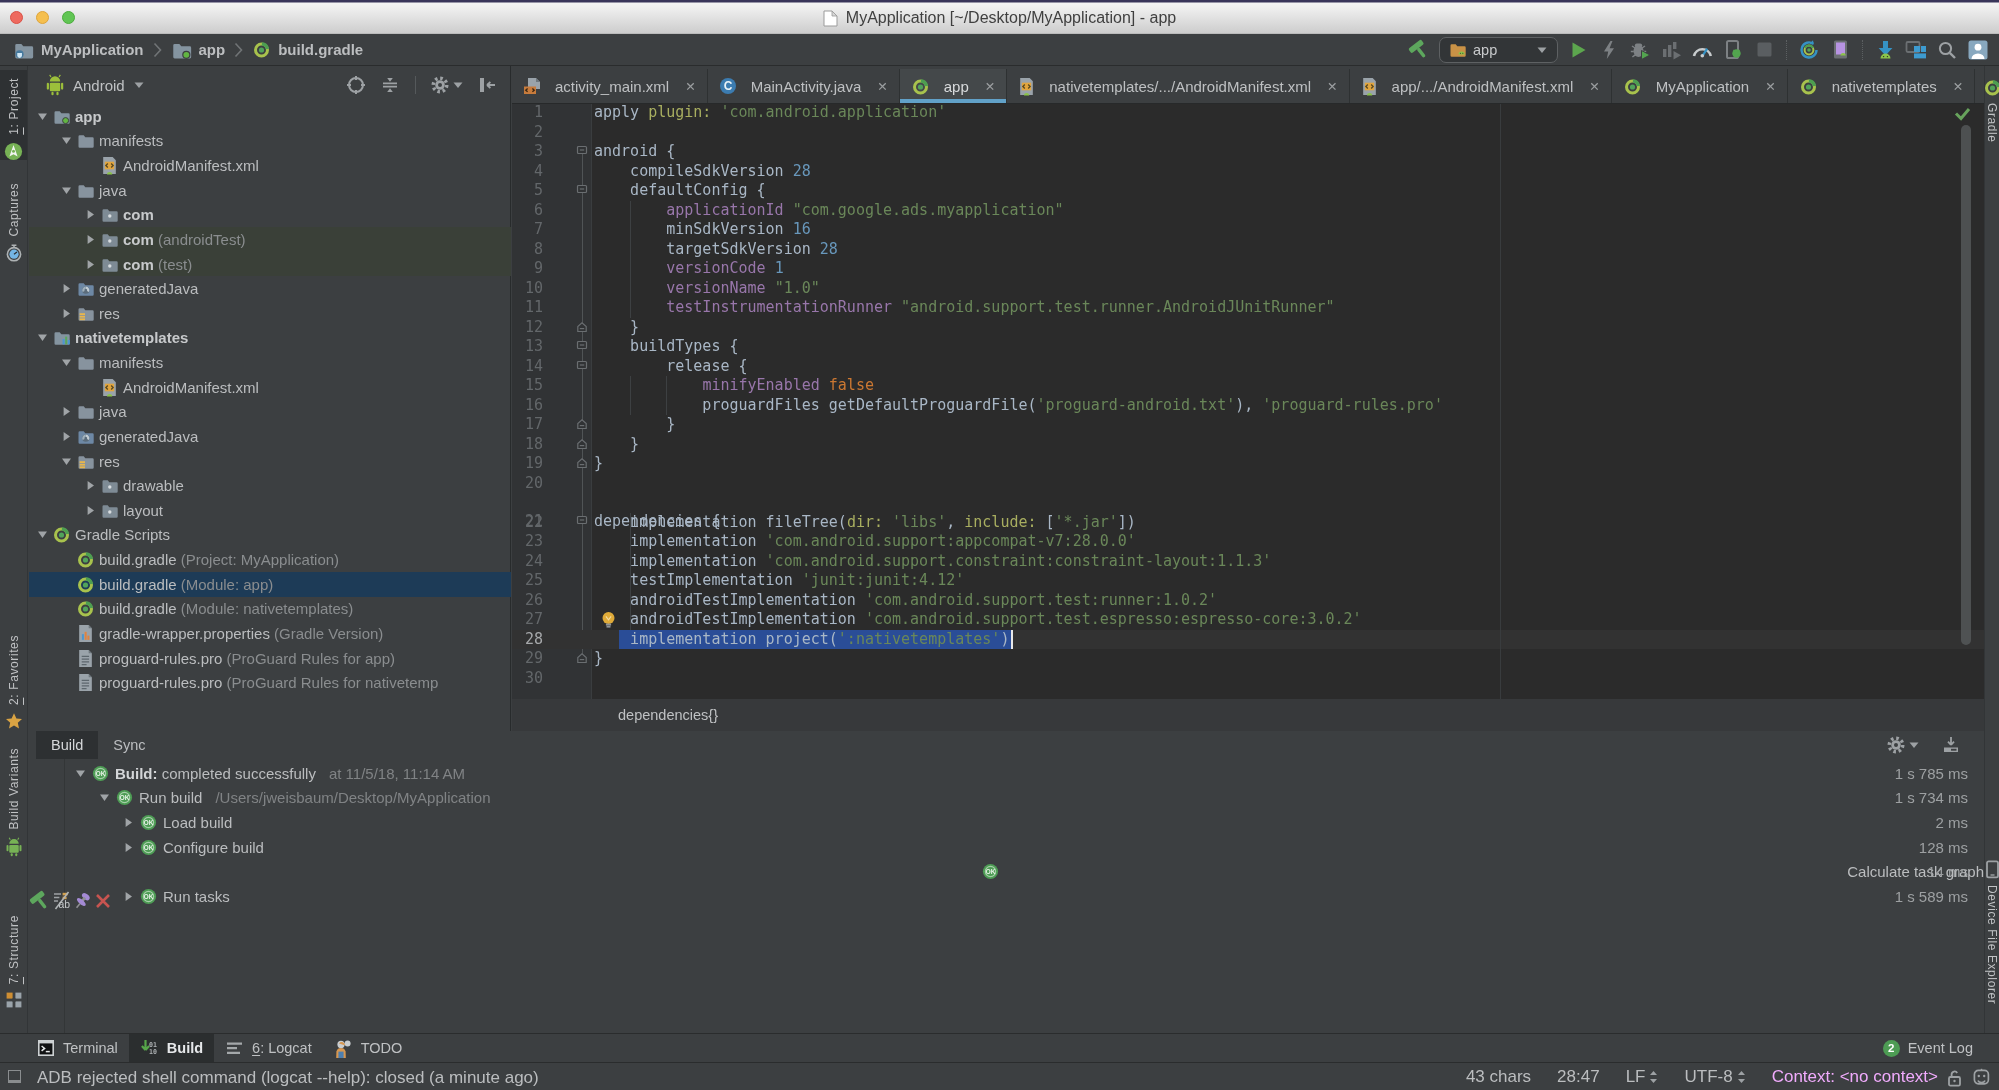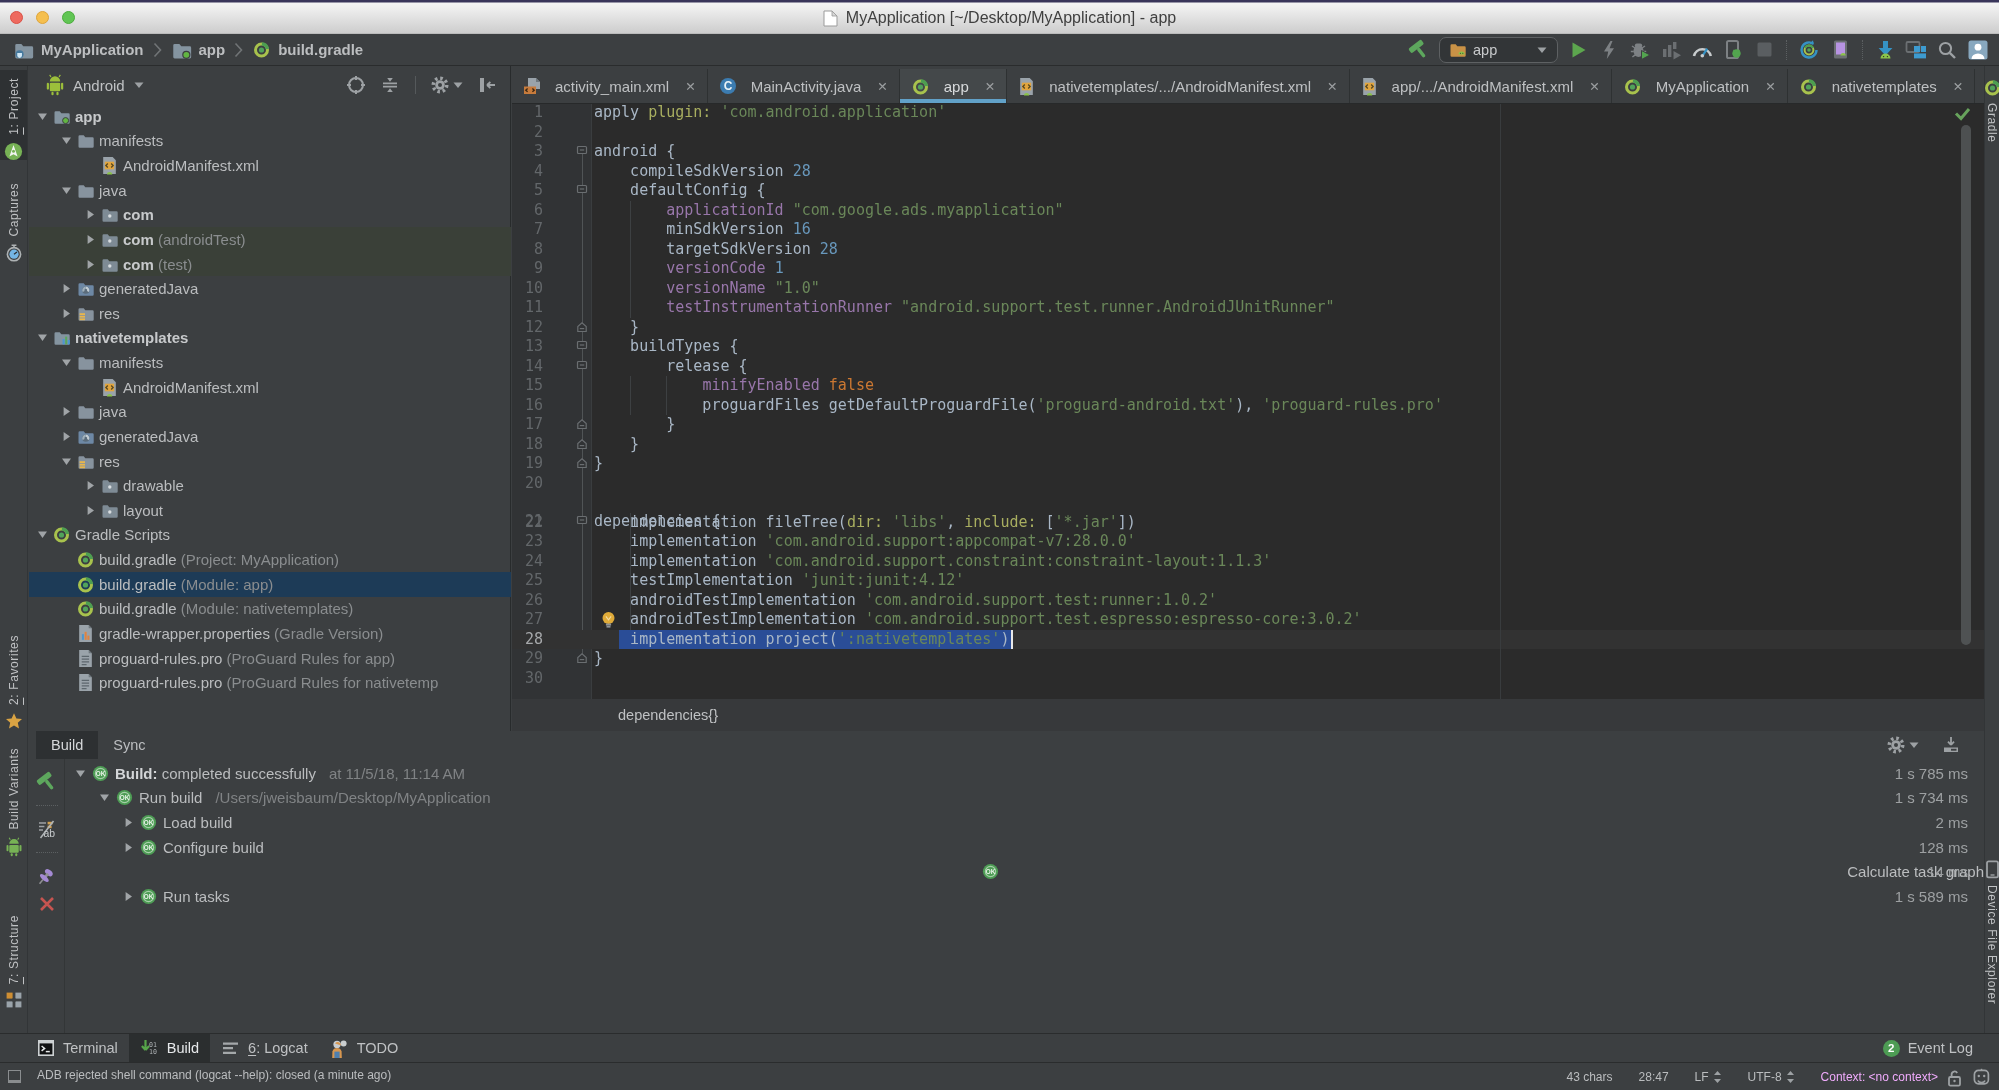--- a/index.html
+++ b/index.html
@@ -81,40 +81,40 @@
 .tok-num { color:var(--number-blue,#6897BB); } .tok-kw { color:var(--keyword-orange,#CC7832); } .tok-prop { color:var(--property-purple,#9876AA); }
 
 .crumb-bar { position:absolute; left:0; top:633px; width:1472px; height:32px; background:#37393B; display:flex; align-items:center; padding-left:106px; font-size:14.5px; color:#BFC1C3; }
 
 
 .build-panel { position:absolute; left:29px; top:731px; width:1955px; height:302px; background:#3C3F41; }
 .build-header { position:absolute; left:0; top:0; width:100%; height:28px; display:flex; align-items:center; padding-left:7px; }
 .bh-tab { padding:5px 15px; font-size:14.5px; color:#BCBEC0; margin-left:0px; height:28px; display:flex; align-items:center; }
 .bh-tab.selected { background:#2D3032; color:#D5D7D9; }
 .bh-actions { margin-left:auto; display:flex; align-items:center; gap:20px; padding-right:22px; }
-.build-toolbar { position:absolute; left:0; top:28px; width:36px; bottom:0; border-right:1px solid #333637; display:flex; flex-direction:column; align-items:center; padding-top:9px; }
+.build-toolbar { position:absolute; left:0; top:28px; width:36px; bottom:0; border-right:1px solid #333637; display:flex; flex-direction:row; align-items:center; padding-top:9px; }
 .bt-sep { width:22px; height:0; border-top:1px dotted #5C6062; margin:9px 0; }
 .build-tree { position:absolute; left:37px; top:30px; right:0; font-size:15px; }
 .build-row { height:24.6px; display:flex; align-items:center; position:relative; color:#BBBDBF; }
 .build-row span { white-space:pre; }
 .br-arrow { width:17px; height:17px; flex:none; display:flex; align-items:center; justify-content:center; }
 .br-icon { width:17px; height:17px; flex:none; margin:0 6px 0 3px; }
 .br-meta { color:#808385; margin-left:13px; }
 .br-dur { position:absolute; right:16px; color:#9DA0A2; }
 
 
 .bottom-stripe { position:absolute; left:0; top:1033px; width:1999px; height:29px; background:#3C3F41; border-top:1px solid #2A2C2D; display:flex; align-items:center; }
 .bs-left { display:flex; align-items:center; height:100%; padding-left:26px; }
 .bs-btn { display:flex; align-items:center; gap:8px; padding:0 11px; height:100%; font-size:14.5px; color:#BFC1C3; }
-.bs-btn.selected { background:#2B2E2F; color:#E6E8EA; }
+.bs-btn.selected { background:#2B2E2F; color:#E6E8EA;font-weight:bold; }
 .bs-right { margin-left:auto; display:flex; align-items:center; gap:9px; padding-right:26px; font-size:14.5px; }
 .badge { width:17px; height:17px; border-radius:50%; background:var(--success-green,#4D9C54); color:#FFF; font-size:11.5px; font-weight:bold; display:flex; align-items:center; justify-content:center; }
 
 
-.statusbar { position:absolute; left:0; top:1062px; width:1999px; height:28px; background:#3C3F41; border-top:1px solid #2A2C2D; font-size:12px; color:#BBBDBF; }
+.statusbar { position:absolute; left:0; top:1062px; width:1999px; height:28px; background:#3C3F41; border-top:1px solid #2A2C2D; font-size:17px; color:#BBBDBF; }
 .sb-msg { position:absolute; left:37px; top:5px; }
 .sb-square { position:absolute; left:8px; top:7px; width:13px; height:13px; border:1px solid #8A8D8F; border-bottom-width:3px; }
 .sb-right { position:absolute; right:61px; top:0; height:28px; display:flex; align-items:center; gap:26px; }
 .sb-item { display:flex; align-items:center; gap:3px; }
 .sb-dim { color:#f0abfc; }
 .sb-lock { position:absolute; right:37px; top:6px; }
 .sb-grad { position:absolute; right:8px; top:5px; }
 u { text-decoration:underline; text-underline-offset:2px; }
 </style>
 </head>

